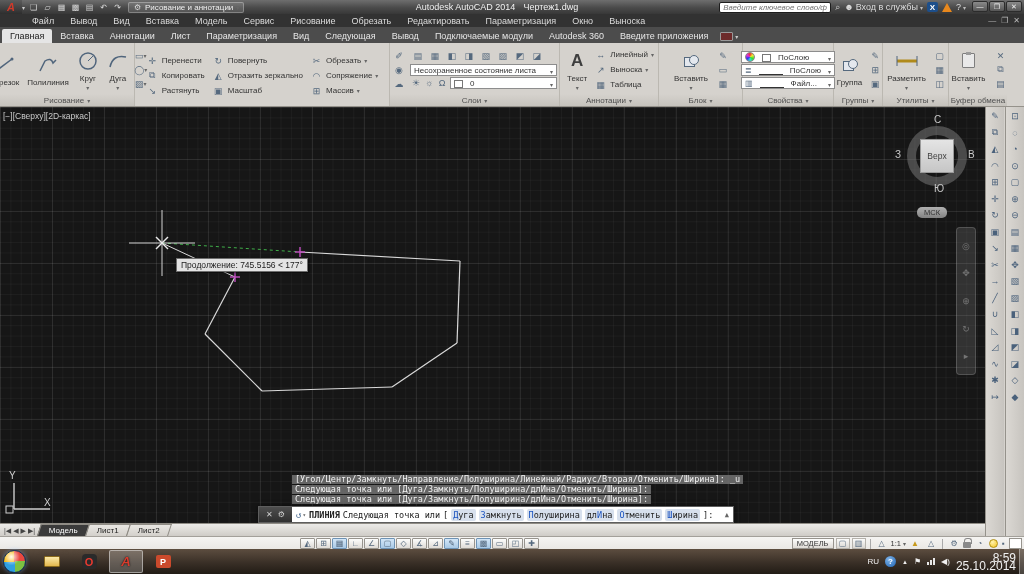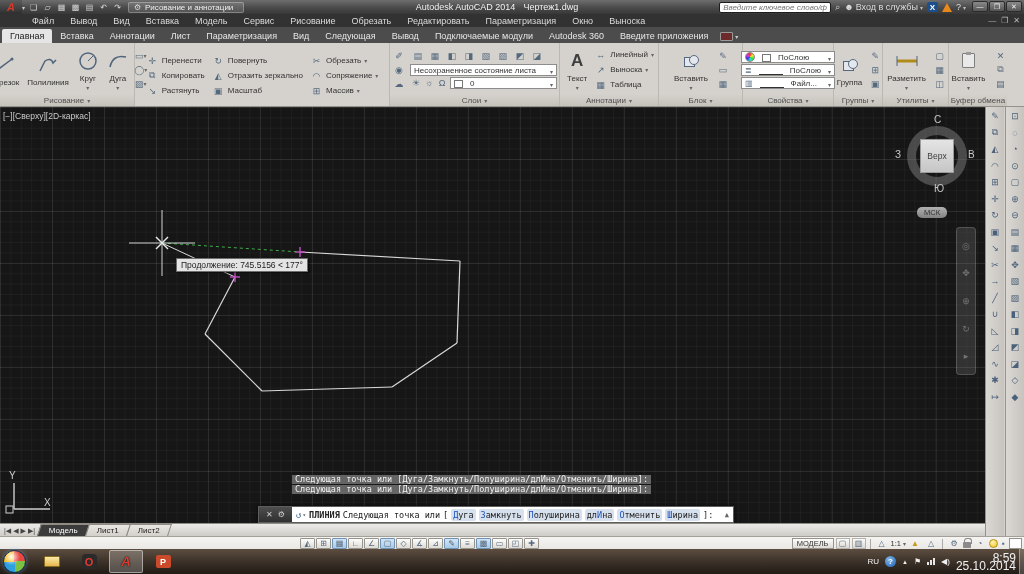--- a/index.html
+++ b/index.html
@@ -647,20 +647,21 @@
         <span>✥</span>
         <span>⊕</span>
         <span>↻</span>
         <span>▸</span>
       </div>
 
     <div class="tooltip">Продолжение: 745.5156 &lt; 177°</div>
 
     <div class="cmdhist">
 
+    <div class="histline">[Угол/Центр/Замкнуть/Направление/Полуширина/Линейный/Радиус/Вторая/Отменить/Ширина]: _u</div>
         <div class="histline">Следующая точка или [Дуга/Замкнуть/Полуширина/длИна/Отменить/Ширина]:</div>
         <div class="histline">Следующая точка или [Дуга/Замкнуть/Полуширина/длИна/Отменить/Ширина]:</div>
       </div>
 
     <div class="cmdbar">
       <div class="cmd-grip">
         <span>✕</span>
         <span>⚙</span>
       </div>
       <div class="cmd-field">

